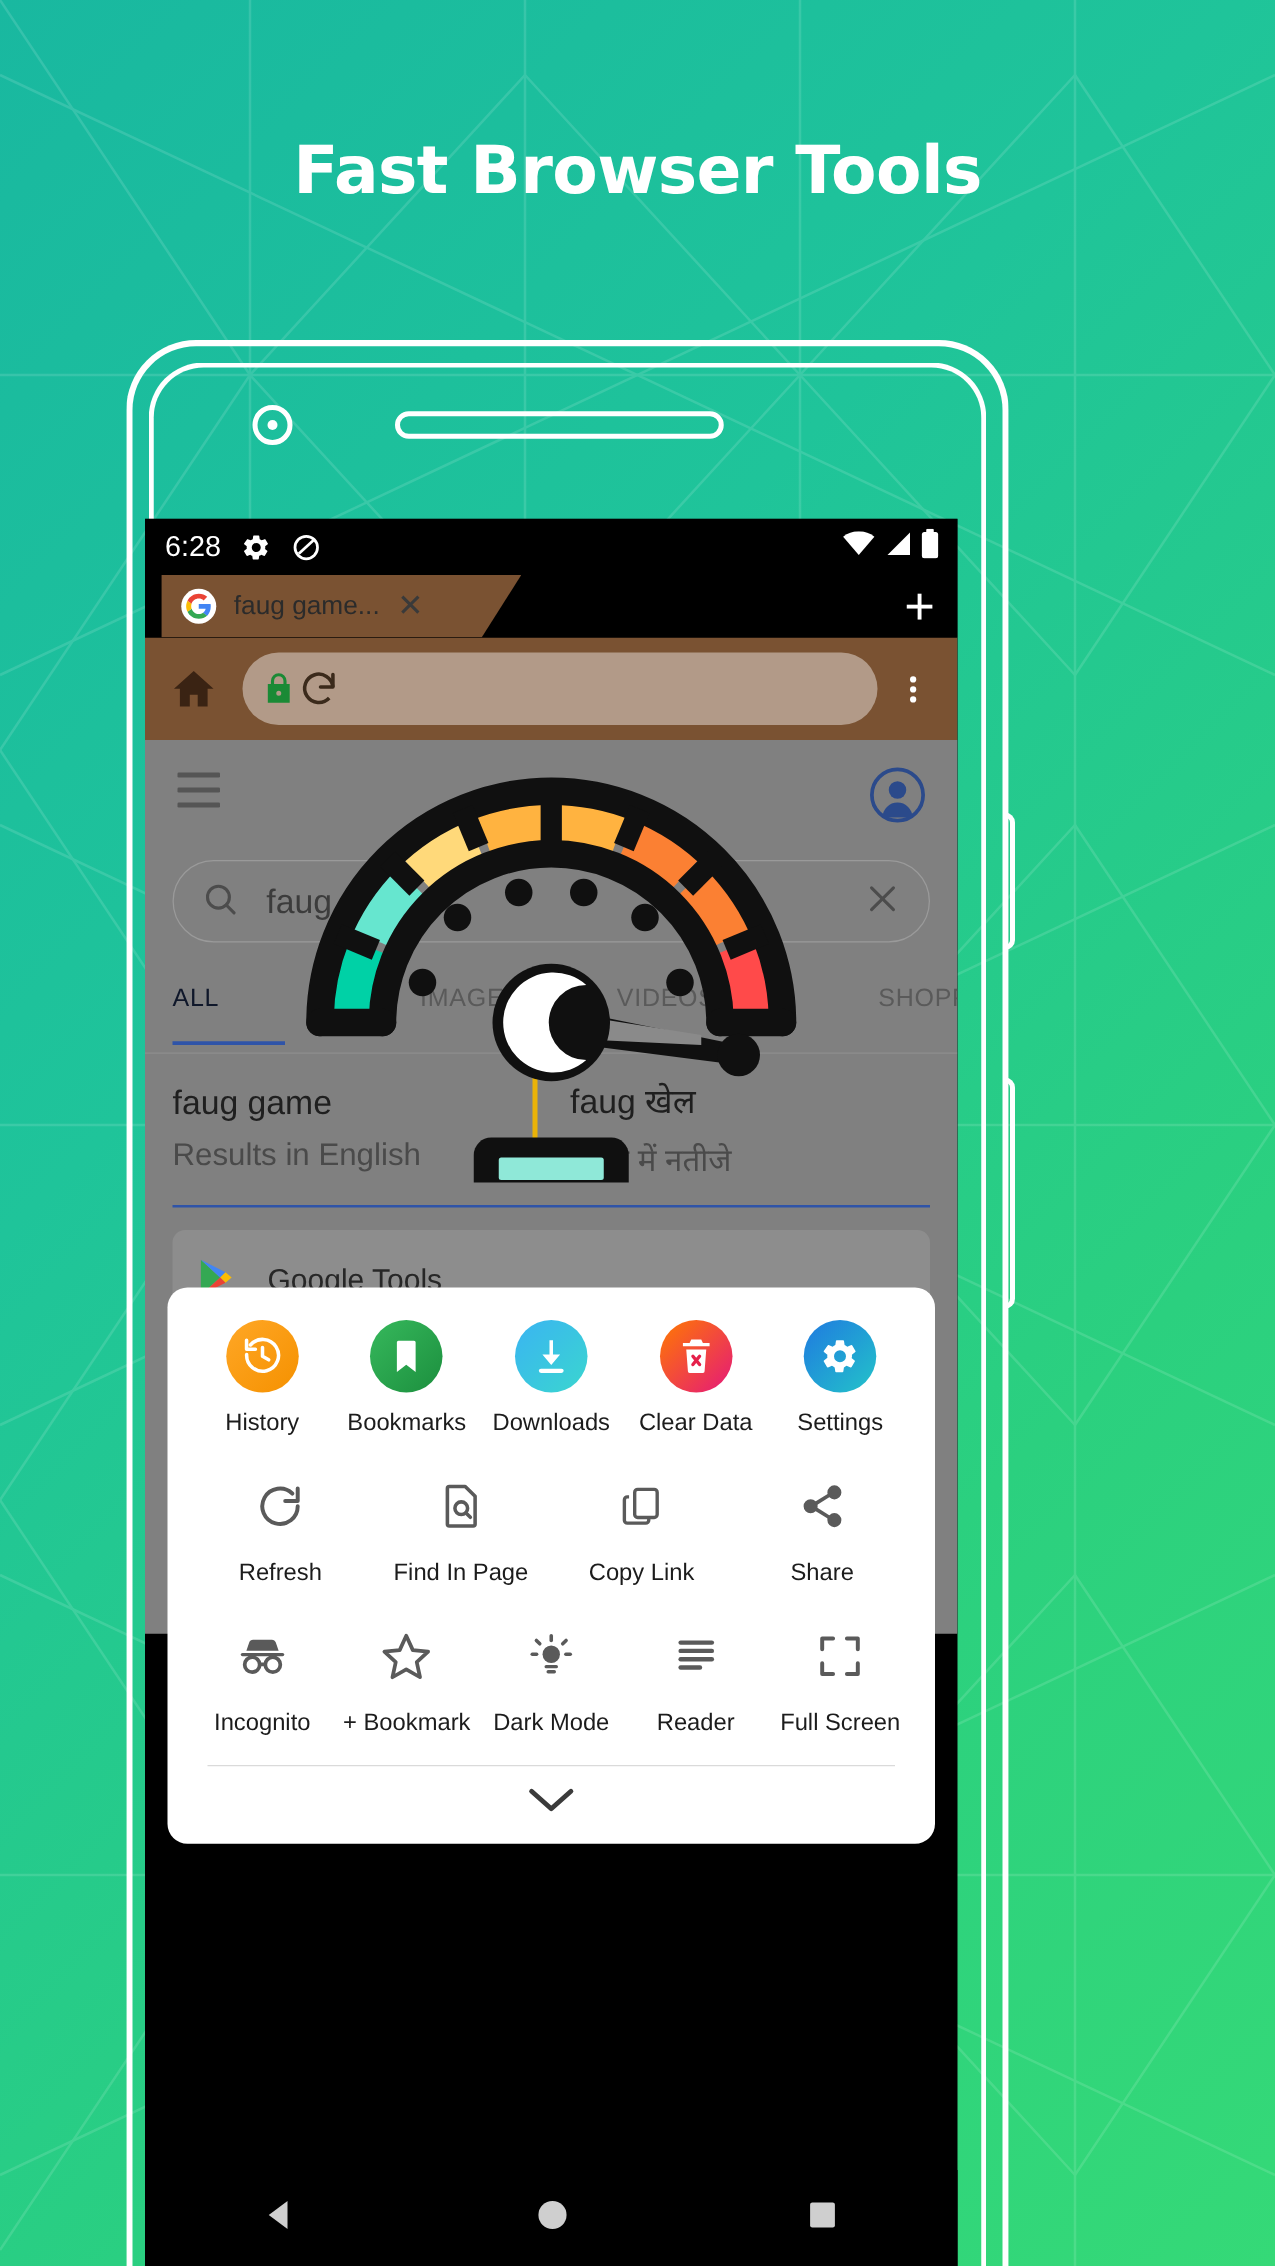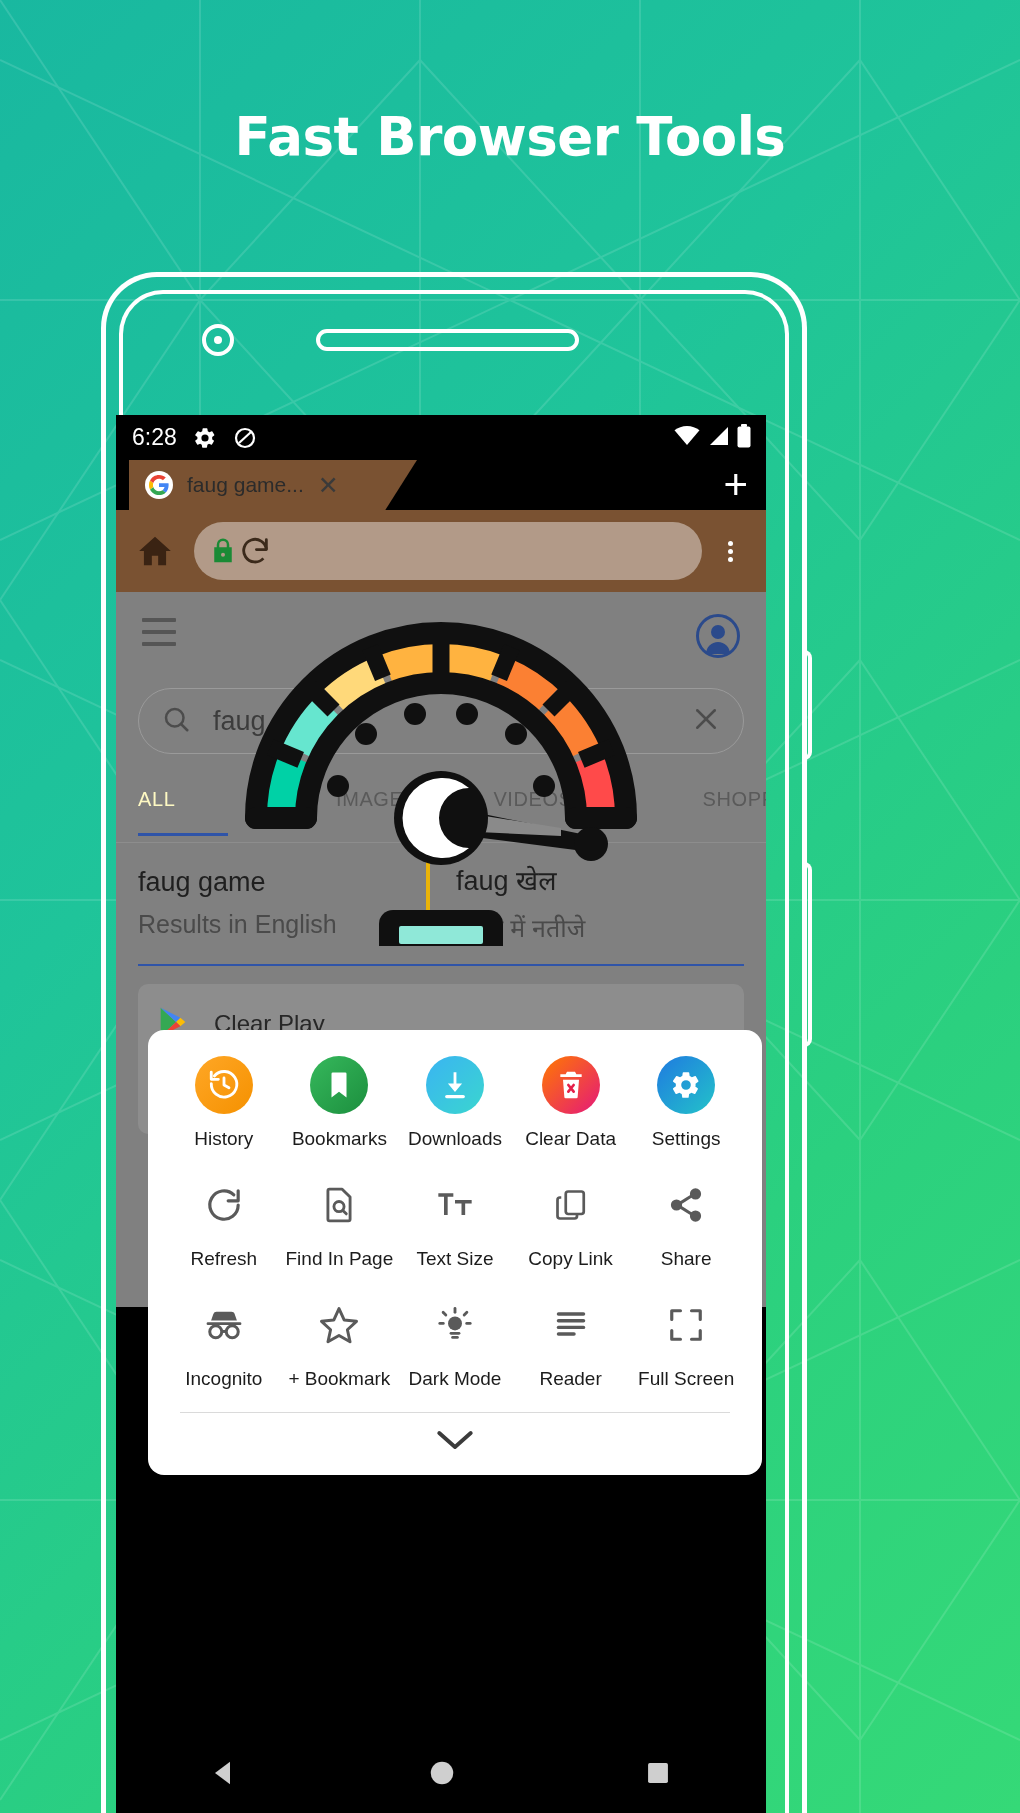--- a/index.html
+++ b/index.html
@@ -199,21 +199,21 @@
   #gp-search-query { flex:1; margin-left:22px; font-size:27px; color:#3c3c3c; }
 
   #gp-tabs {
     display:flex;
     margin: 34px 0 0 0;
     padding: 0 22px;
     font-size: 20px;
     letter-spacing: .6px;
   }
   .gp-tab { color:#5a5a5a; }
-  .gp-tab.active { color:#fef9c3; }
+  .gp-tab.active { color:#0f172a; }
   #gp-tab-all-wrap { width: 98px; }
   #gp-tab-underline { height:3px; background:#2f54a8; margin-top:22px; width:90px; }
   #gp-tab-images { margin-left: 108px; }
   #gp-tab-videos { margin-left: 76px; }
   #gp-tab-shopping { margin-left: 130px; }
   #gp-divider { height:1px; background:#8d8d8d; margin-top: 6px; }
 
   #gp-results { display:flex; padding: 18px 22px 0 22px; align-items: center; }
   #gp-result-left { flex:1; }
   #gp-result-right { flex:1; padding-left: 26px; border-left:4px solid #eab308; }
@@ -237,21 +237,21 @@
   #speedometer {
     position: absolute;
     left: 229px; top: 606px;
     width: 424px; height: 340px;
     pointer-events: none;
   }
 
   
   #menu-sheet {
     position: absolute;
-    left: 148px; top: 1030px;
+    left: 134px; top: 1030px;
     width: 614px; height: 445px;
     background: #ffffff;
     border-radius: 16px;
     padding: 26px 18px 0 18px;
   }
   .menu-row { display:flex; }
   .menu-cell {
     flex: 1;
     display:flex; flex-direction:column; align-items:center;
   }
@@ -439,21 +439,21 @@
     <div id="gp-card">
       <div id="gp-play-row">
         <span>
           <svg width="30" height="32" viewBox="0 0 24 26">
             <path fill="#34A853" d="M2 1.5 L14.5 13 L2 24.5 Z"></path>
             <path fill="#4285F4" d="M2 1.5 L14.5 13 L18 9.6 Z"></path>
             <path fill="#FBBC05" d="M14.5 13 L18 9.6 L22 13 L18 16.4 Z"></path>
             <path fill="#EA4335" d="M2 24.5 L14.5 13 L18 16.4 Z"></path>
           </svg>
         </span>
-        <span id="gp-play-label">Clear Play</span>
+        <span id="gp-play-label">Google Tools</span>
       </div>
       <div id="gp-app-row">
         <span id="gp-app-thumb"></span>
         <span id="gp-app-name">FAUG</span>
       </div>
     </div>
   </div>
 </div>
 
 <svg id="speedometer" viewBox="0 0 424 340">
@@ -575,29 +575,20 @@
     </div>
     <div class="menu-cell">
       <div class="flat-icon">
         <svg width="38" height="38" viewBox="0 0 24 24" fill="none" stroke="#5a5a5a" stroke-width="1.8" stroke-linejoin="round">
             <path d="M14 2H6a1 1 0 00-1 1v18a1 1 0 001 1h12a1 1 0 001-1V7l-5-5z"></path>
             <circle cx="12" cy="13" r="3.2"></circle>
             <line x1="14.4" y1="15.4" x2="16.6" y2="17.6" stroke-linecap="round"></line>
           </svg>
       </div>
       <div class="cell-label">Find In Page</div>
-    </div>
-    <div class="menu-cell">
-      <div class="flat-icon">
-        <svg width="40" height="40" viewBox="0 0 24 24" fill="#5a5a5a">
-            <path d="M2 5h9v2.1H7.6V18H5.4V7.1H2V5z"></path>
-            <path d="M12 9h10v2.1h-3.9V18h-2.2v-6.9H12V9z"></path>
-          </svg>
-      </div>
-      <div class="cell-label">Text Size</div>
     </div>
     <div class="menu-cell">
       <div class="flat-icon">
         <svg width="36" height="36" viewBox="0 0 24 24" fill="none" stroke="#5a5a5a" stroke-width="1.8" stroke-linejoin="round">
             <rect x="8.5" y="3" width="12" height="15" rx="1.6"></rect>
             <path d="M5.5 7H4.6A1.6 1.6 0 003 8.6V19.4A1.6 1.6 0 004.6 21h9.8a1.6 1.6 0 001.6-1.6v-.9"></path>
           </svg>
       </div>
       <div class="cell-label">Copy Link</div>
     </div>

